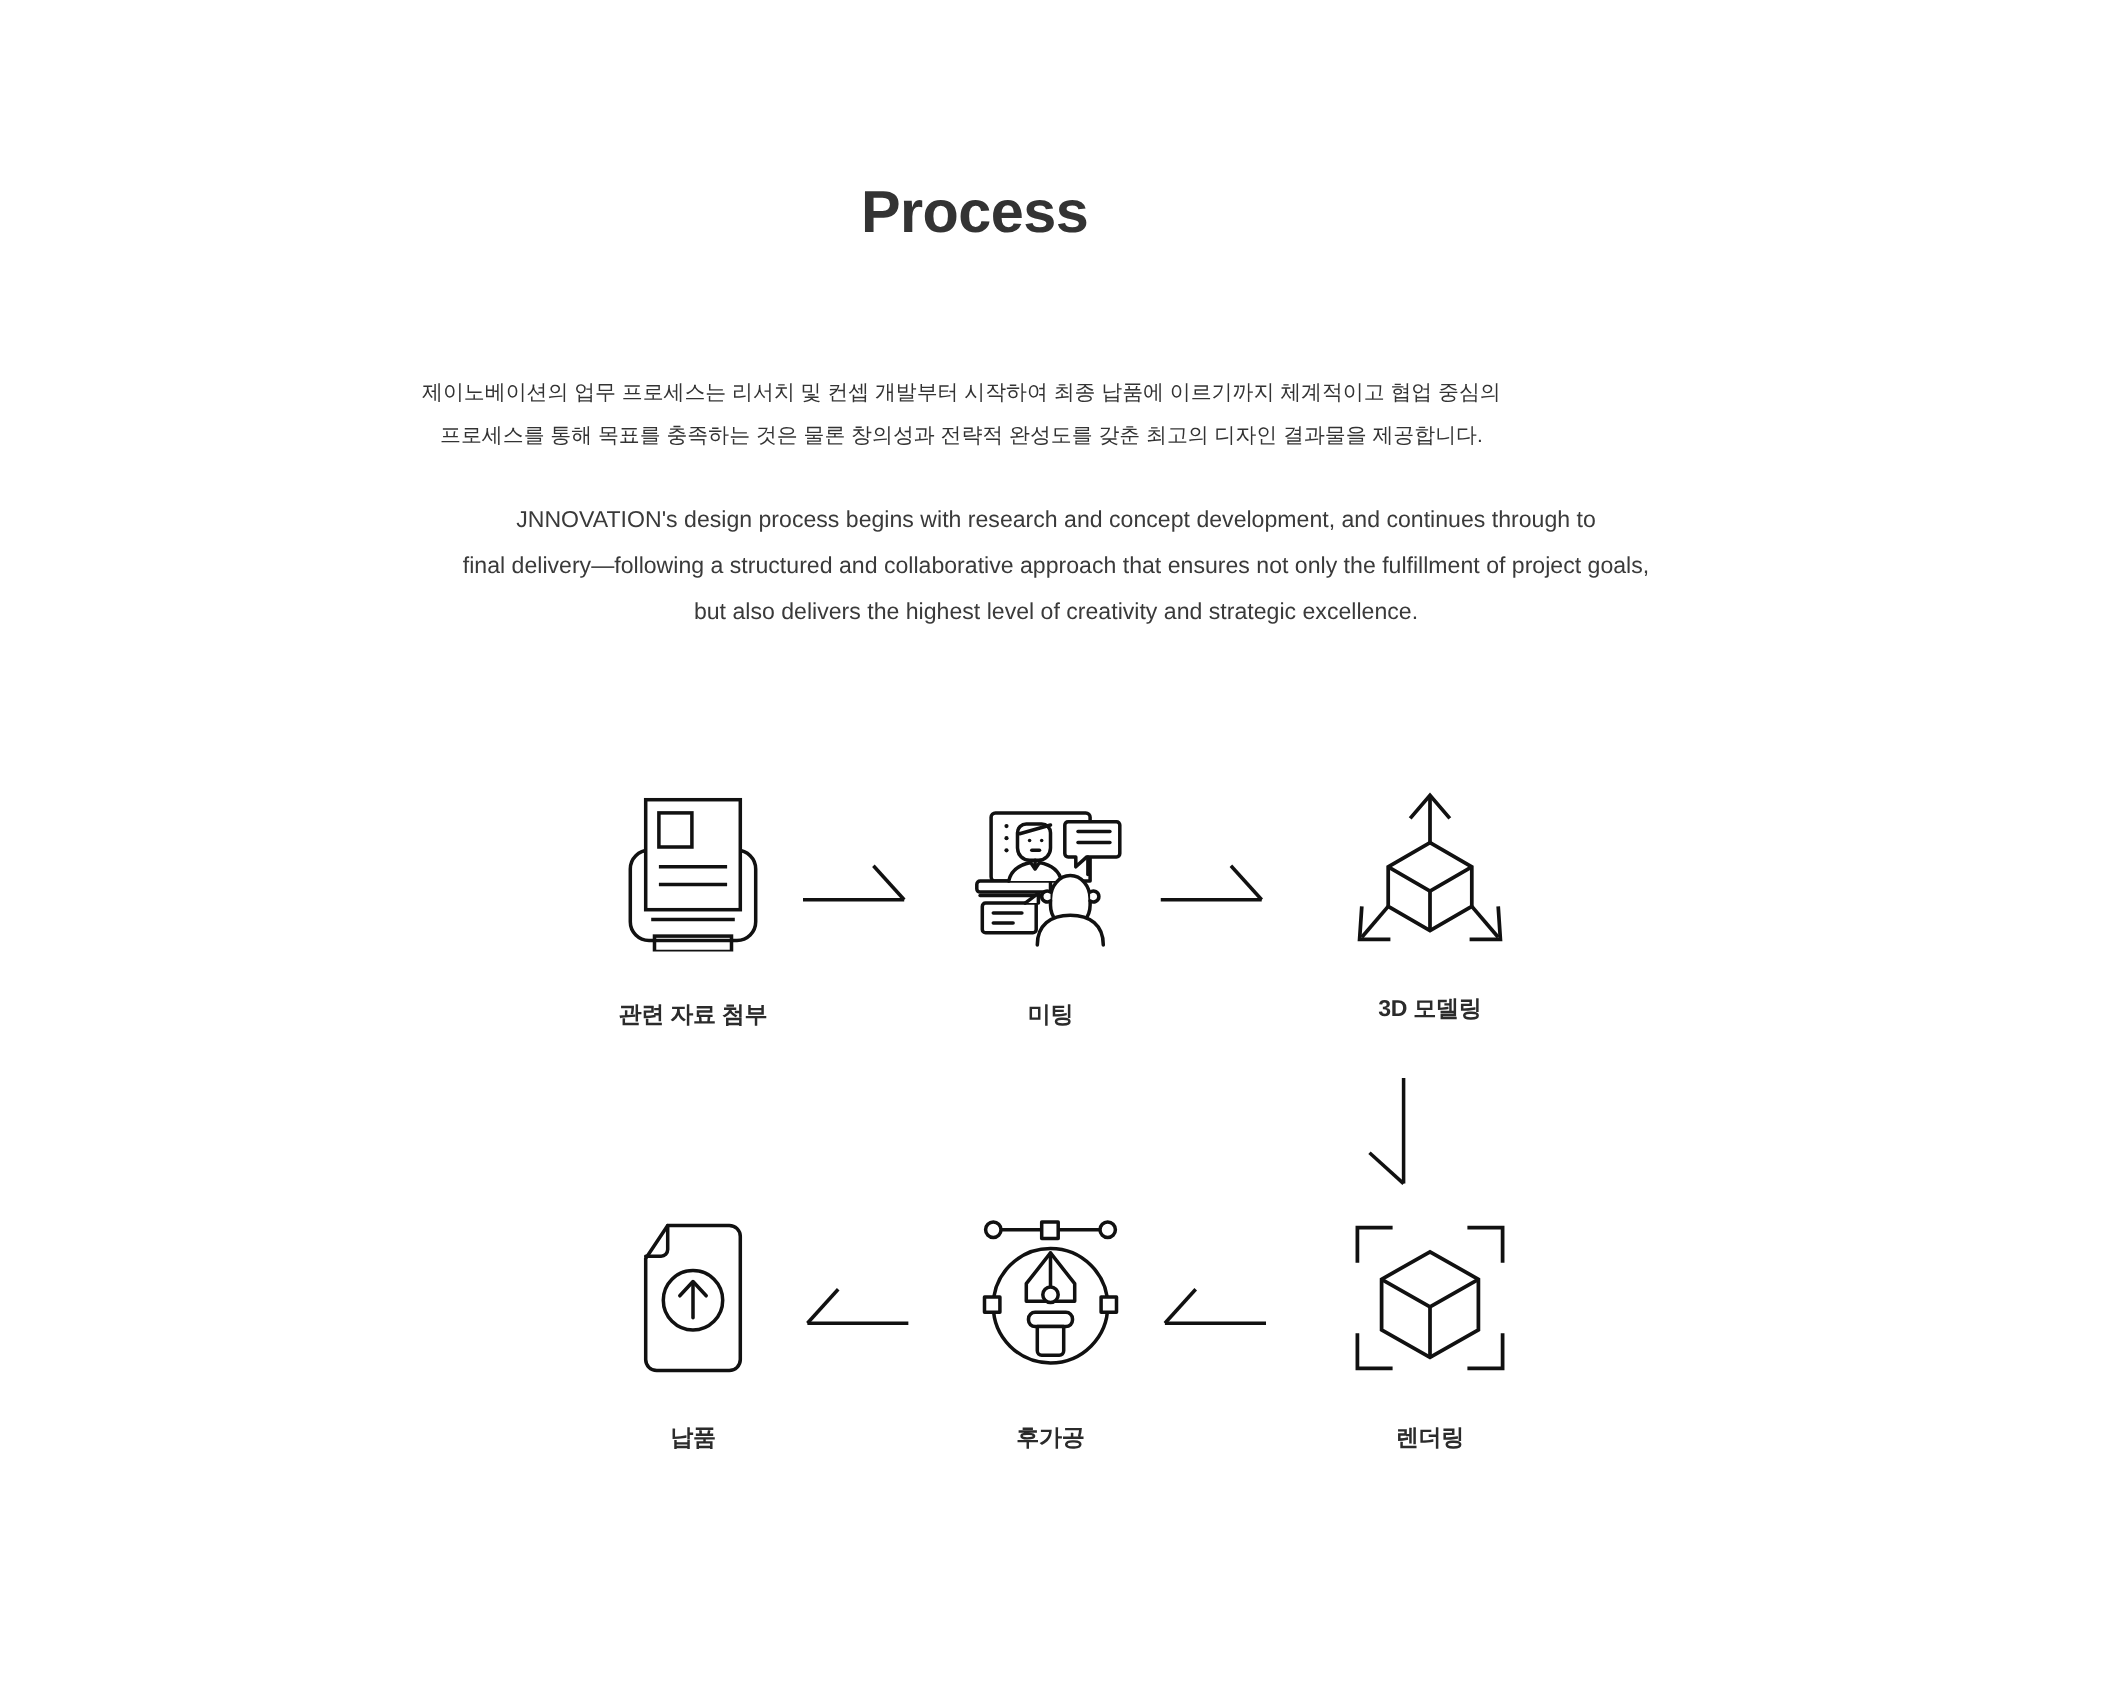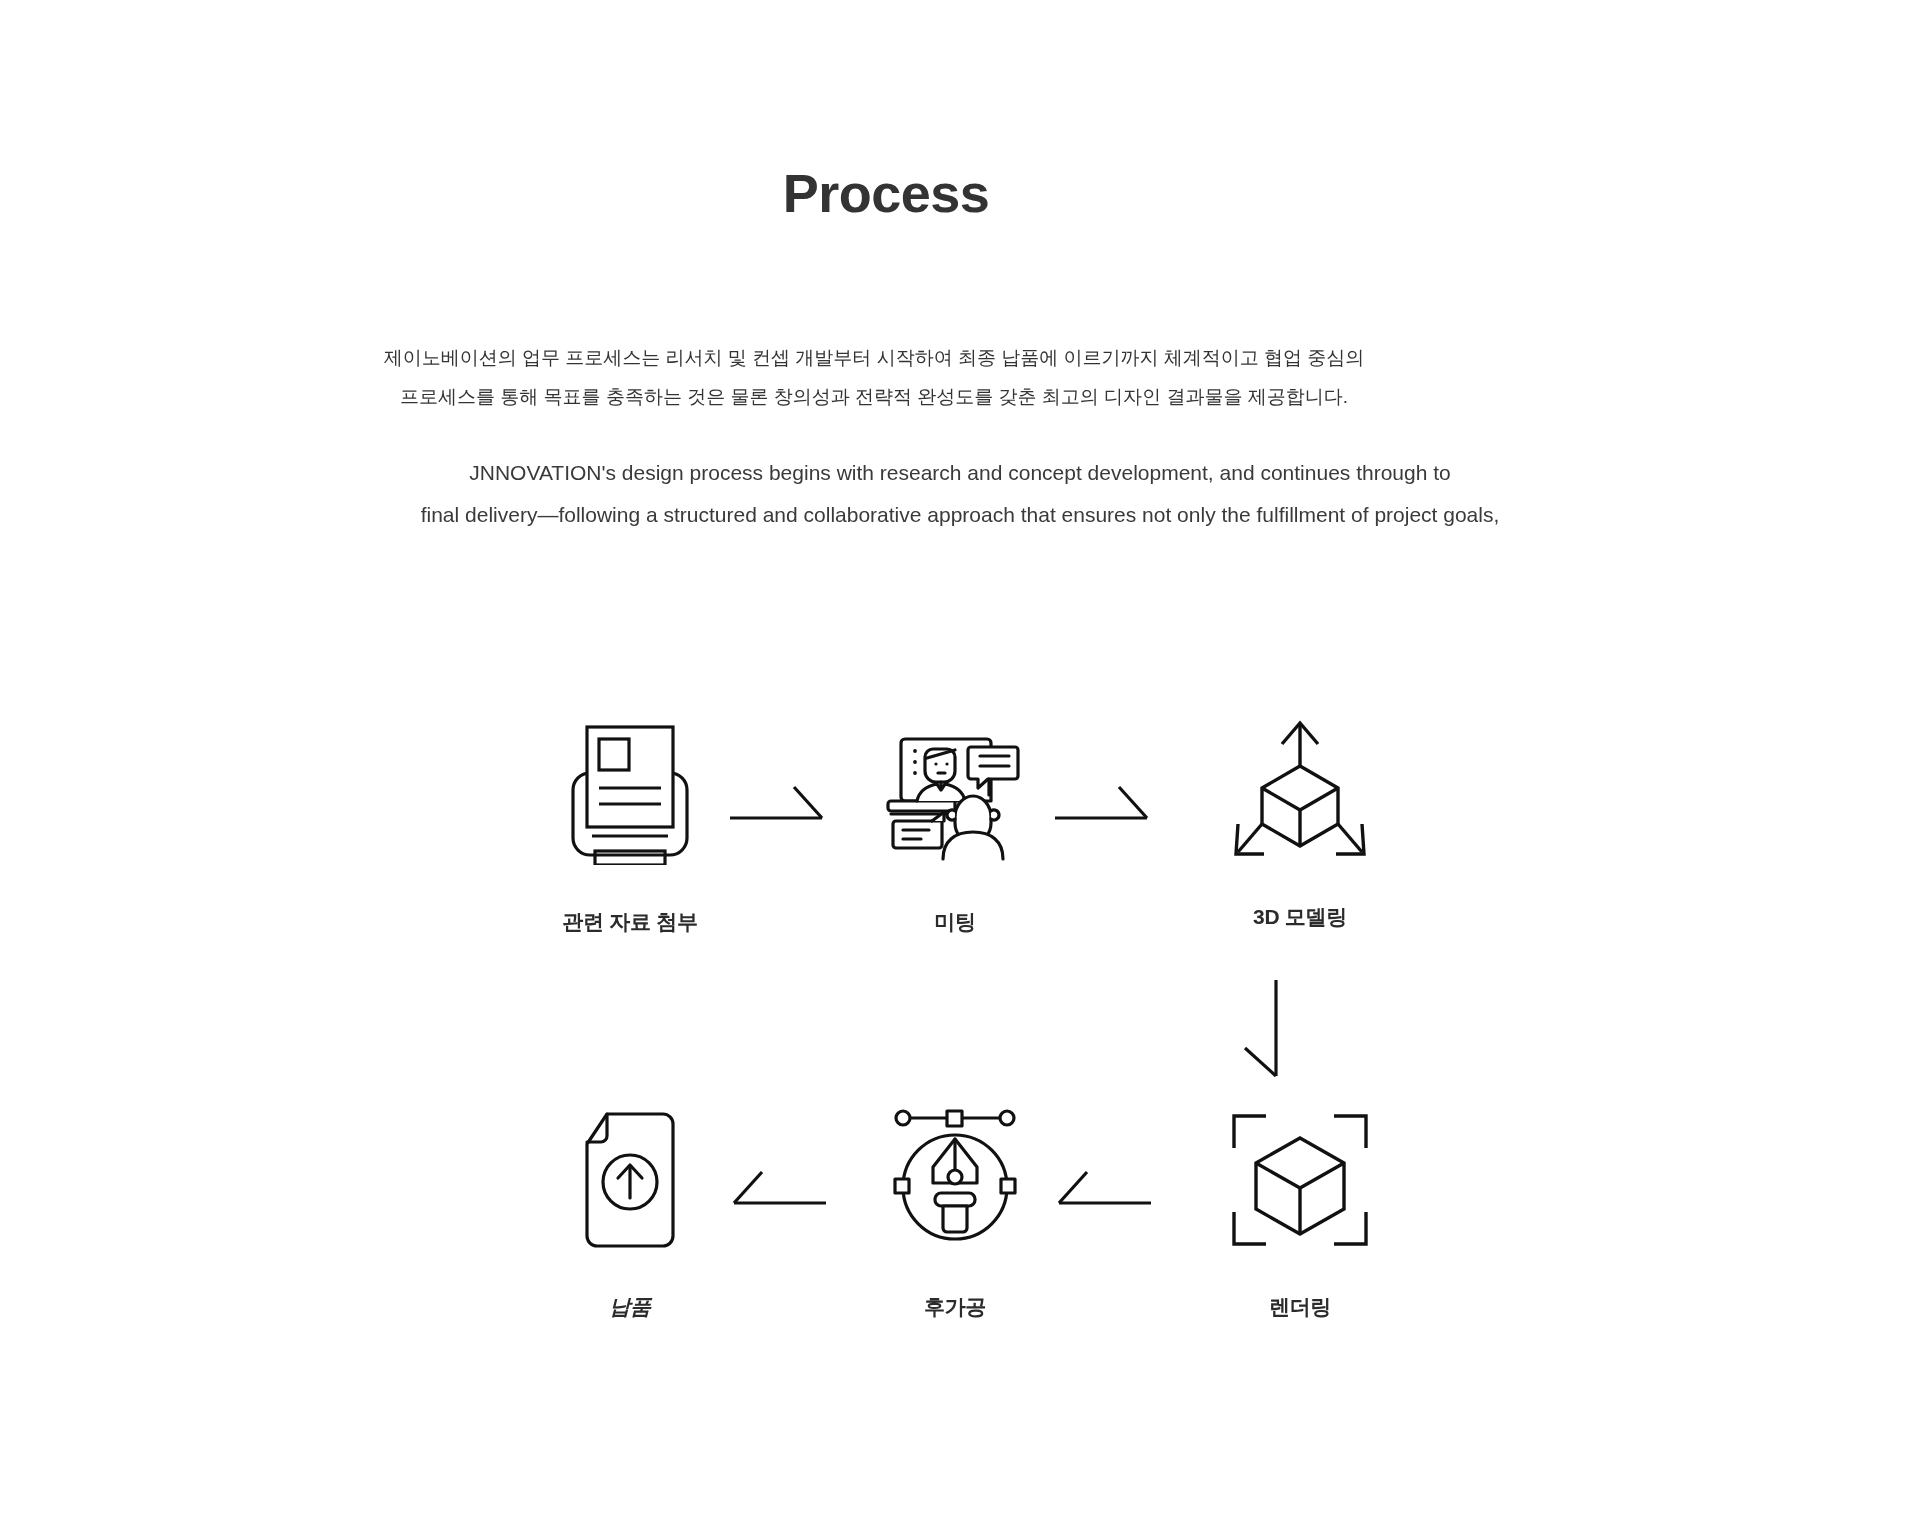--- a/index.html
+++ b/index.html
@@ -90,21 +90,21 @@
     font-weight: 700;
     color: #2b2b2b;
     letter-spacing: -0.3px;
   }
 
   
   .step-1 { left: 520px;  top: 10px; }
   .step-2 { left: 845px;  top: 10px; }
   .step-3 { left: 1190px; top: 5px;  }
   
-  .step-4 { left: 520px;  top: 395px; font-style: italic; }
+  .step-4 { left: 520px;  top: 395px; }
   .step-5 { left: 845px;  top: 395px; }
   .step-6 { left: 1190px; top: 395px; }
 
   .arrow {
     position: absolute;
   }
   .arrow-1 { left: 730px;  top: 782px; }
   .arrow-2 { left: 1055px; top: 782px; }
   .arrow-v { left: 1240px; top: 980px; }
   .arrow-3 { left: 1055px; top: 1167px; }
@@ -120,20 +120,21 @@
   <h1 class="page-title">Process</h1>
 
   <div class="intro-ko">
     <span class="ln">제이노베이션의 업무 프로세스는 리서치 및 컨셉 개발부터 시작하여 최종 납품에 이르기까지 체계적이고 협업 중심의</span>
     <span class="ln">프로세스를 통해 목표를 충족하는 것은 물론 창의성과 전략적 완성도를 갖춘 최고의 디자인 결과물을 제공합니다.</span>
   </div>
 
   <div class="intro-en">
     <span class="ln">JNNOVATION's design process begins with research and concept development, and continues through to</span>
     <span class="ln">final delivery—following a structured and collaborative approach that ensures not only the fulfillment of project goals,</span>
+    <span class="ln">but also delivers the highest level of creativity and strategic excellence.</span>
   </div>
 
   <div class="diagram">
 
     <div class="step step-1">
       <div class="art">
         <svg width="130" height="140" viewBox="0 0 130 140" fill="none" stroke="#111" stroke-width="3.2">
           <rect x="8" y="48" width="114" height="82" rx="17" ry="17"></rect>
           <rect x="30" y="126" width="70" height="14"></rect>
           <line x1="27" y1="111" x2="103" y2="111" stroke-linecap="butt"></line>

